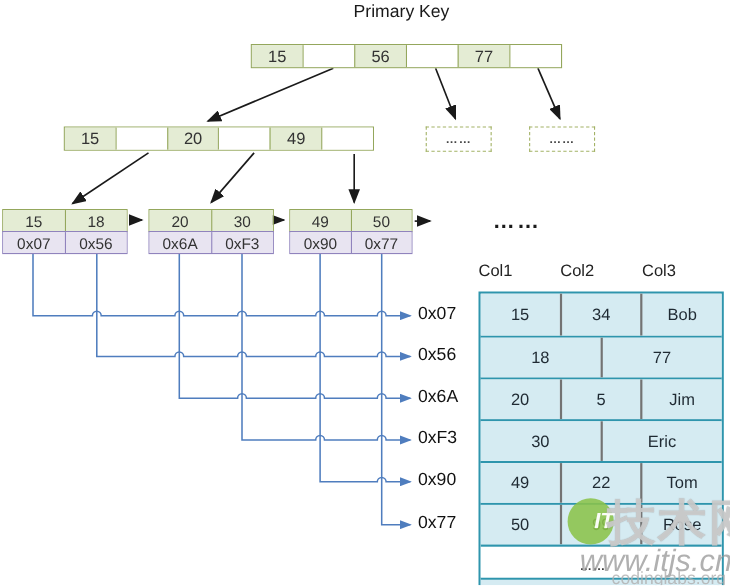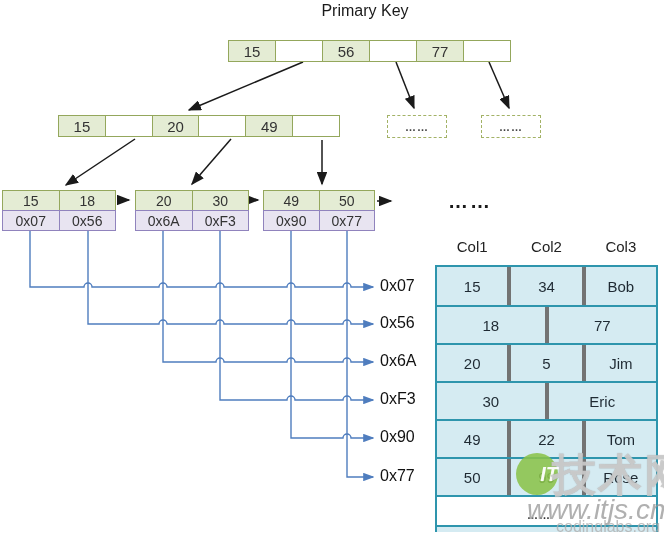--- a/index.html
+++ b/index.html
@@ -27,26 +27,26 @@
   
   .dashed{border:1px dashed #a3b266;background:#fff;box-sizing:border-box;
           display:flex;align-items:center;justify-content:center;
           font-size:11px;font-weight:bold;letter-spacing:1px;color:#444;}
   
   .bigdots{font-size:20px;font-weight:bold;letter-spacing:2px;color:#1a1a1a;}
   .ptr-label{font-size:16px;color:#111;}
   .title{font-size:16px;color:#1a1a1a;text-align:center;}
   
   .thead{display:flex;width:223px;}
-  .thead .hc{flex:1;text-align:center;font-size:15px;color:#222;}
+  .thead .hc{flex:1;text-align:left;font-size:15px;color:#222;}
   .tbl{width:223px;border:2px solid #2e95ad;box-sizing:border-box;background:#fff;}
   .trow{display:flex;height:38px;box-sizing:border-box;}
   .trow + .trow{border-top:2px solid #2e95ad;}
   .trow .tc{flex:1;background:#d5ebf2;display:flex;align-items:center;justify-content:center;
-            font-size:15px;color:#1f2a33;border-left:4px solid #737373;box-sizing:border-box;}
+            font-size:15px;color:#1f2a33;border-left:2px solid #737373;box-sizing:border-box;}
   .trow .tc:first-child{border-left:none;}
   .trow.foot{height:30px;background:#fff;position:relative;}
   .trow.part{height:12px;background:#d5ebf2;}
   .footdots{position:absolute;left:90px;top:12px;font-size:11px;font-weight:bold;color:#333;letter-spacing:1px;}
   
   .wm{pointer-events:none;}
   .wm-circle{width:42px;height:42px;border-radius:50%;background:rgba(139,195,74,.88);
              display:flex;align-items:center;justify-content:flex-end;
              color:rgba(255,255,255,.95);font-size:20px;font-style:italic;font-weight:bold;}
   .wm-cn{font-size:44px;font-weight:bold;color:rgba(215,215,215,.75);

